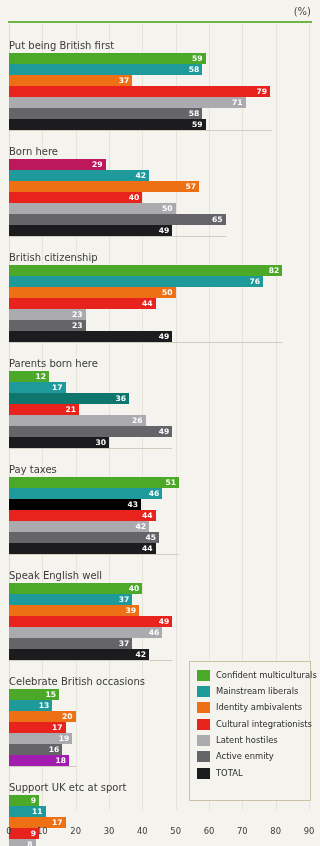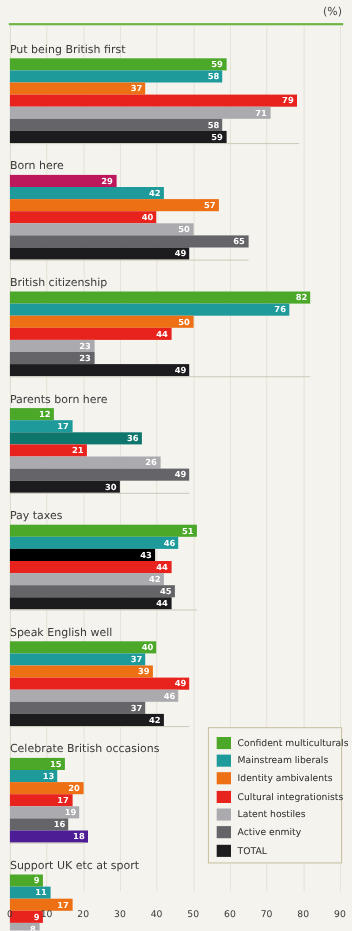--- a/index.html
+++ b/index.html
@@ -51,21 +51,21 @@
   
   #axis{position:absolute;left:0;top:800px;width:320px;height:22px;}
   .tick{
     position:absolute;top:2px;font-size:8.4px;color:#3a3a3a;
     transform:translateX(-50%);white-space:nowrap;
   }
   
   #legend{
     position:absolute;left:189px;top:661px;width:122px;
     background:#F4F3EE;border:1px solid #C9C3A4;
-    padding:6px 6px 4px 7px;box-sizing:border-box;
+    padding:6px 6px 20px 7px;box-sizing:border-box;
     z-index:5;
   }
   .lrow{display:flex;align-items:center;height:14px;margin-bottom:2.4px;}
   .lrow:last-child{margin-bottom:0;}
   .lsw{width:13px;height:11px;flex:0 0 13px;}
   .llab{font-size:8.4px;color:#2b2b2b;margin-left:6px;white-space:nowrap;line-height:11px;}
 </style>
 </head>
 <body>
 
@@ -264,21 +264,21 @@
           </div>
           <div class="bar" title="Cultural integrationists: 17" style="width: 56.6667px; background: rgb(232, 35, 30);">
             <span class="bval">17</span>
           </div>
           <div class="bar" title="Latent hostiles: 19" style="width: 63.3333px; background: rgb(171, 170, 175);">
             <span class="bval">19</span>
           </div>
           <div class="bar" title="Active enmity: 16" style="width: 53.3333px; background: rgb(100, 100, 105);">
             <span class="bval">16</span>
           </div>
-          <div class="bar" title="TOTAL: 18" style="width: 71px; background: #4c1d95;">
+          <div class="bar" title="TOTAL: 18" style="width: 60px; background: #a21caf;">
             <span class="bval">18</span>
           </div>
           <div class="baseline" style="width: 66.6667px;"></div>
         </div>
       </div>
       <div class="group">
         <div class="glabel">Support UK etc at sport</div>
         <div class="bars">
           <div class="bar" title="Confident multiculturals: 9" style="width: 30px; background: rgb(76, 168, 40);">
             <span class="bval">9</span>

